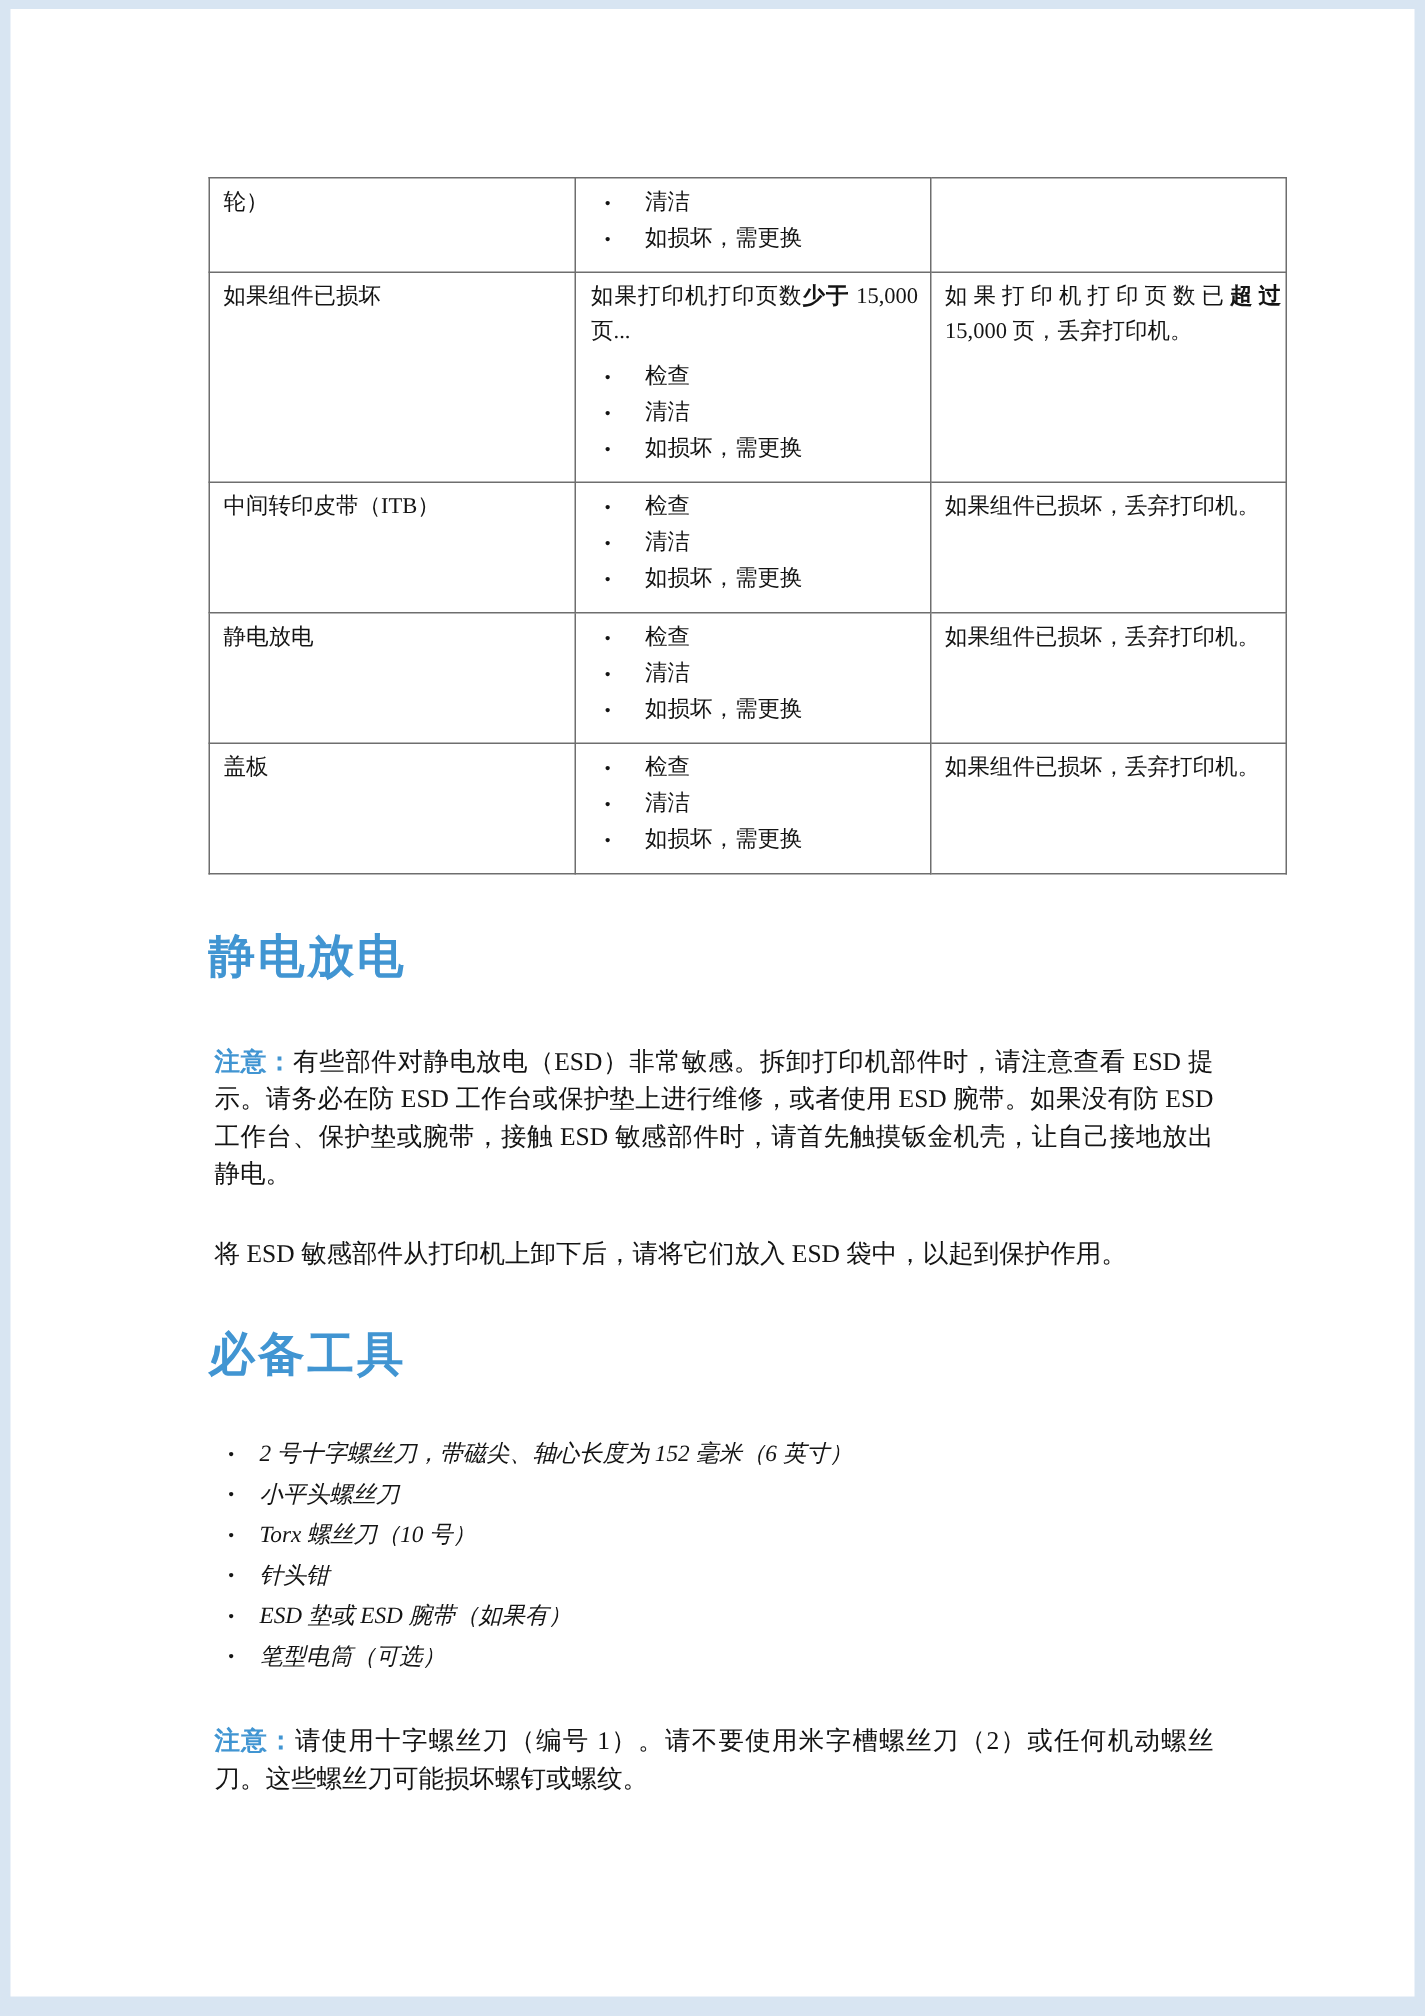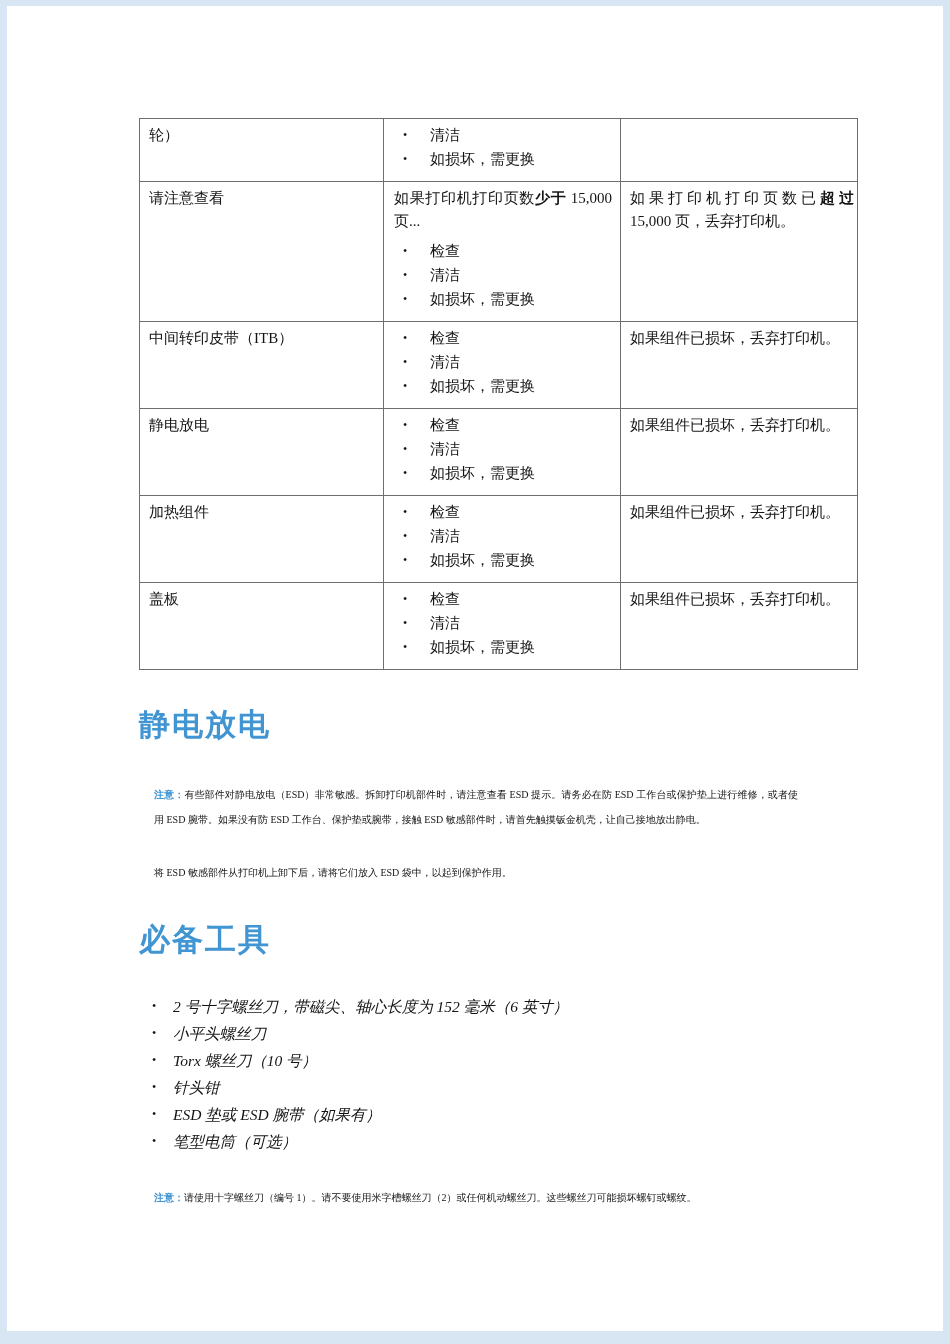--- a/index.html
+++ b/index.html
@@ -53,24 +53,24 @@
   h2.sec {
     font-family: "Liberation Sans", "DejaVu Sans", sans-serif;
     font-size: 31px;
     font-weight: bold;
     color: #4195d2;
     letter-spacing: 2px;
     margin: 40px 0 0 0;
     line-height: 30px;
   }
   p.body {
-    font-size: 10px;
+    font-size: 17px;
     line-height: 25px;
     text-align: justify;
-    margin: 15px;
+    margin: 4px;
   }
   p.note1 { margin-top: 42px; }
   p.para2 { margin-top: 28px; }
   p.note2 { margin-top: 30px; }
   .note-label {
     font-family: "Liberation Sans", "DejaVu Sans", sans-serif;
     color: #4195d2;
     font-weight: bold;
   }
 
@@ -112,21 +112,21 @@
               <span class="txt">如损坏，需更换</span>
             </div>
         </td>
         <td class="c3">
           <span></span>
         </td>
       </tr>
 
       <tr>
         <td class="c1">
-          <span>请注意查看</span>
+          <span>如果组件已损坏</span>
         </td>
         <td class="c2">
           <div class="cell-intro"><span>如果打印机打印页数</span><span class="b">少于</span><span> 15,000 页...</span></div>
           <div class="task">
               <span class="blt">•</span>
               <span class="txt">检查</span>
             </div>
           <div class="task">
               <span class="blt">•</span>
               <span class="txt">清洁</span>
@@ -180,42 +180,20 @@
           <div class="task">
               <span class="blt">•</span>
               <span class="txt">如损坏，需更换</span>
             </div>
         </td>
         <td class="c3">
           <span>如果组件已损坏，丢弃打印机。</span>
         </td>
       </tr>
 
-      <tr>
-        <td class="c1">
-          <span>加热组件</span>
-        </td>
-        <td class="c2">
-          <div class="task">
-              <span class="blt">•</span>
-              <span class="txt">检查</span>
-            </div>
-          <div class="task">
-              <span class="blt">•</span>
-              <span class="txt">清洁</span>
-            </div>
-          <div class="task">
-              <span class="blt">•</span>
-              <span class="txt">如损坏，需更换</span>
-            </div>
-        </td>
-        <td class="c3">
-          <span>如果组件已损坏，丢弃打印机。</span>
-        </td>
-      </tr>
 
       <tr>
         <td class="c1">
           <span>盖板</span>
         </td>
         <td class="c2">
           <div class="task">
               <span class="blt">•</span>
               <span class="txt">检查</span>
             </div>

